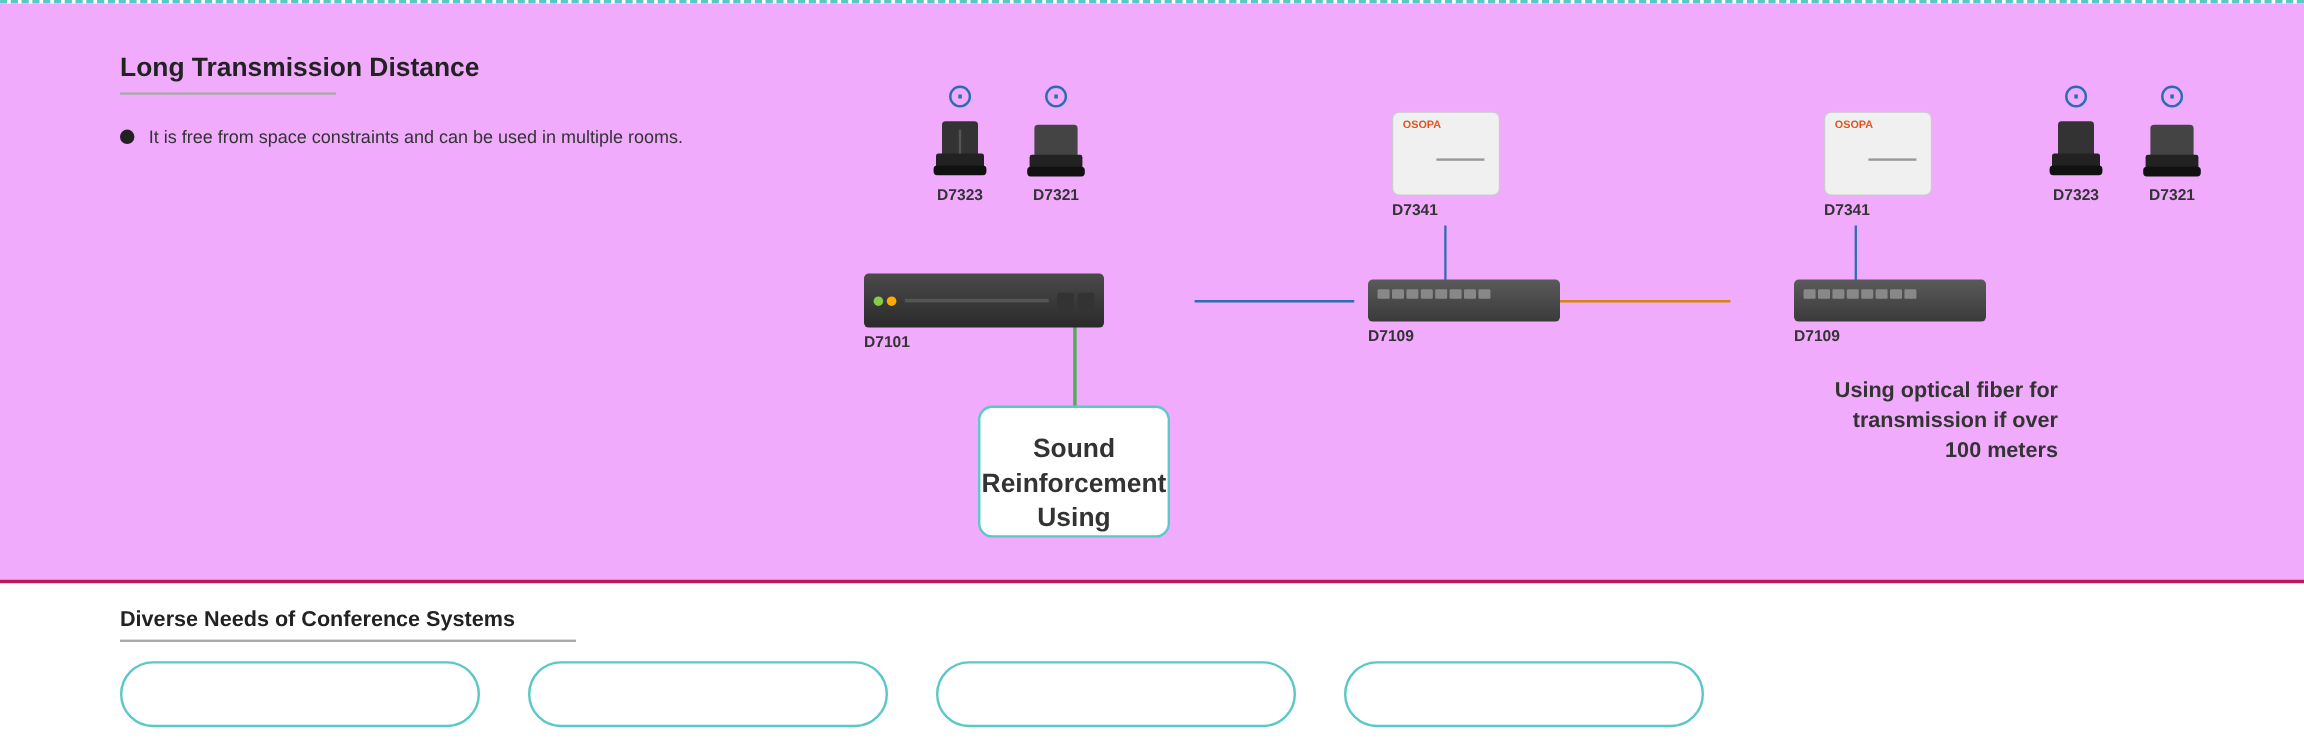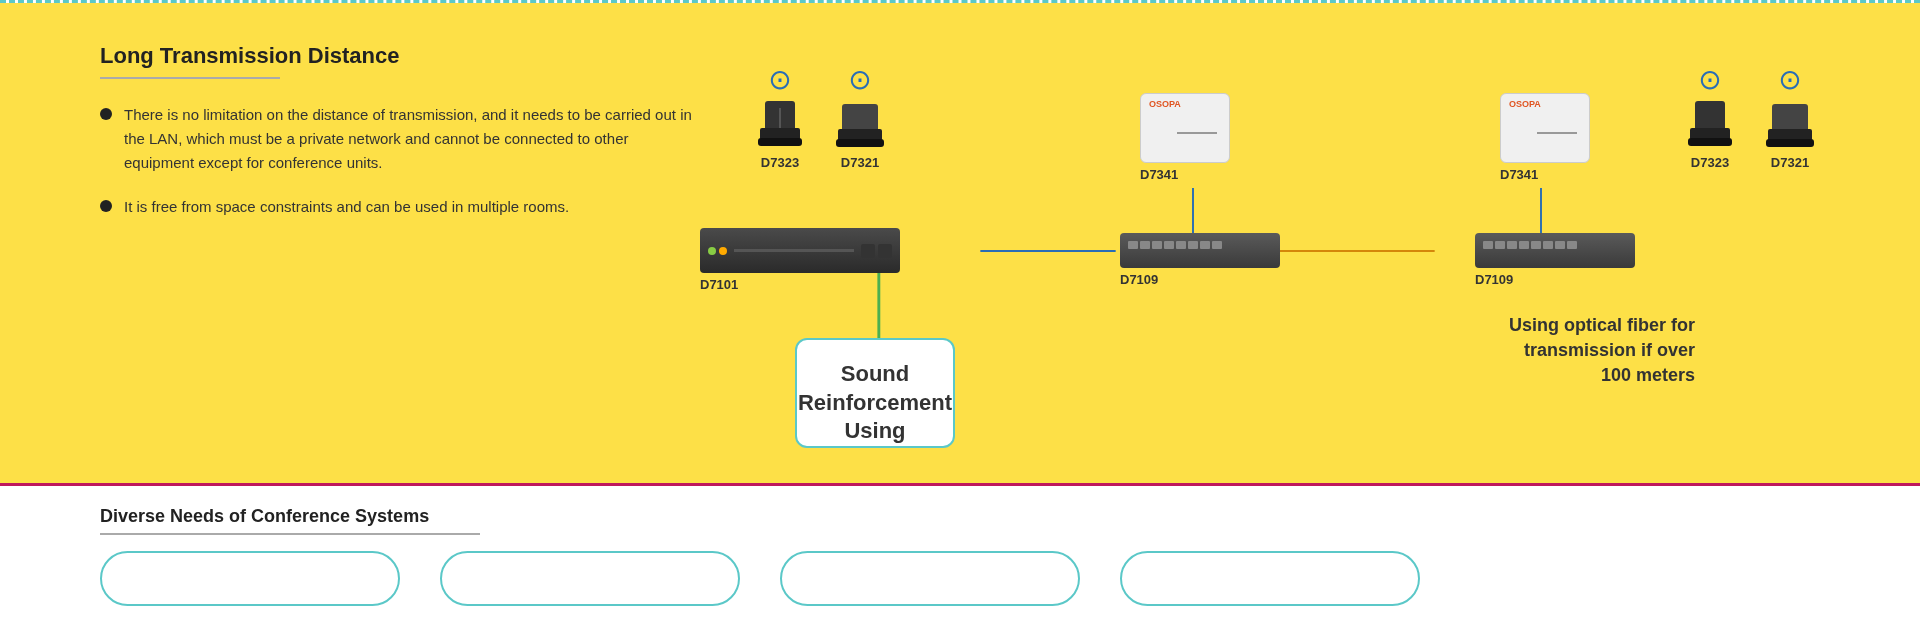--- a/index.html
+++ b/index.html
@@ -12,23 +12,24 @@
 
     .top-dashed-border {
       width: 100%;
       border-top: 3px dashed #5bc8c8;
       margin-bottom: 0;
     }
 
     .main-section {
       display: flex;
       width: 100%;
-      background: #fde047;
+      background: #f0abfc;
       padding: 30px 60px 20px 100px;
       min-height: 470px;
+      gap: 20px;
     }
 
     .left-panel {
       width: 600px;
       flex-shrink: 0;
       padding-top: 10px;
     }
 
     .left-panel h2 {
       font-size: 22px;
@@ -233,24 +234,20 @@
 </head>
 <body>
 
 <div class="top-dashed-border"></div>
 
 <div class="main-section">
 
   <div class="left-panel">
     <h2>Long Transmission Distance</h2>
     <div class="underline"></div>
-    <div class="bullet-point">
-      <div class="bullet-dot"></div>
-      <span>There is no limitation on the distance of transmission, and it needs to be carried out in the LAN, which must be a private network and cannot be connected to other equipment except for conference units.</span>
-    </div>
     <div class="bullet-point">
       <div class="bullet-dot"></div>
       <span>It is free from space constraints and can be used in multiple rooms.</span>
     </div>
   </div>
 
   <div class="right-panel">
     <div class="diagram">
 
       <svg class="connections-svg" viewBox="0 0 1200 430" preserveAspectRatio="none">

